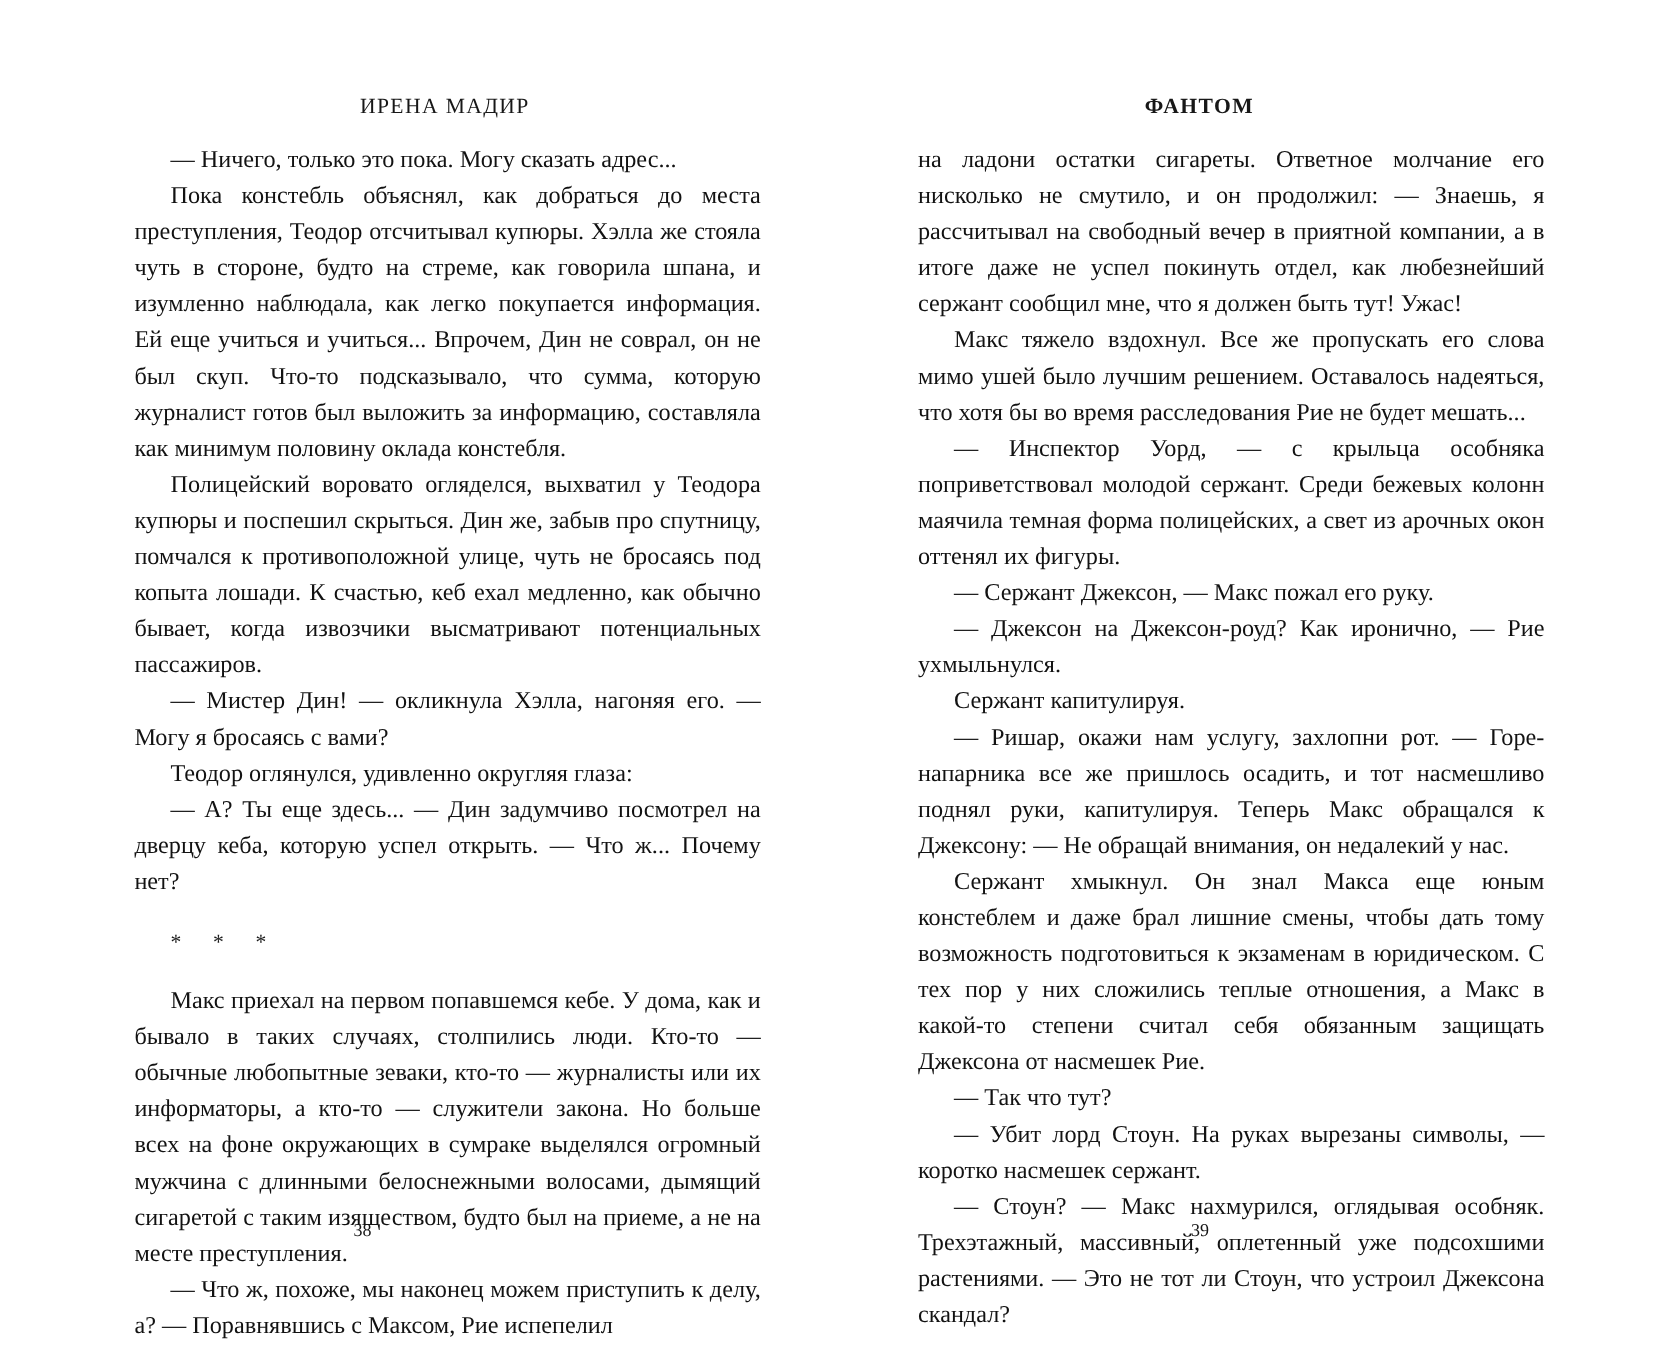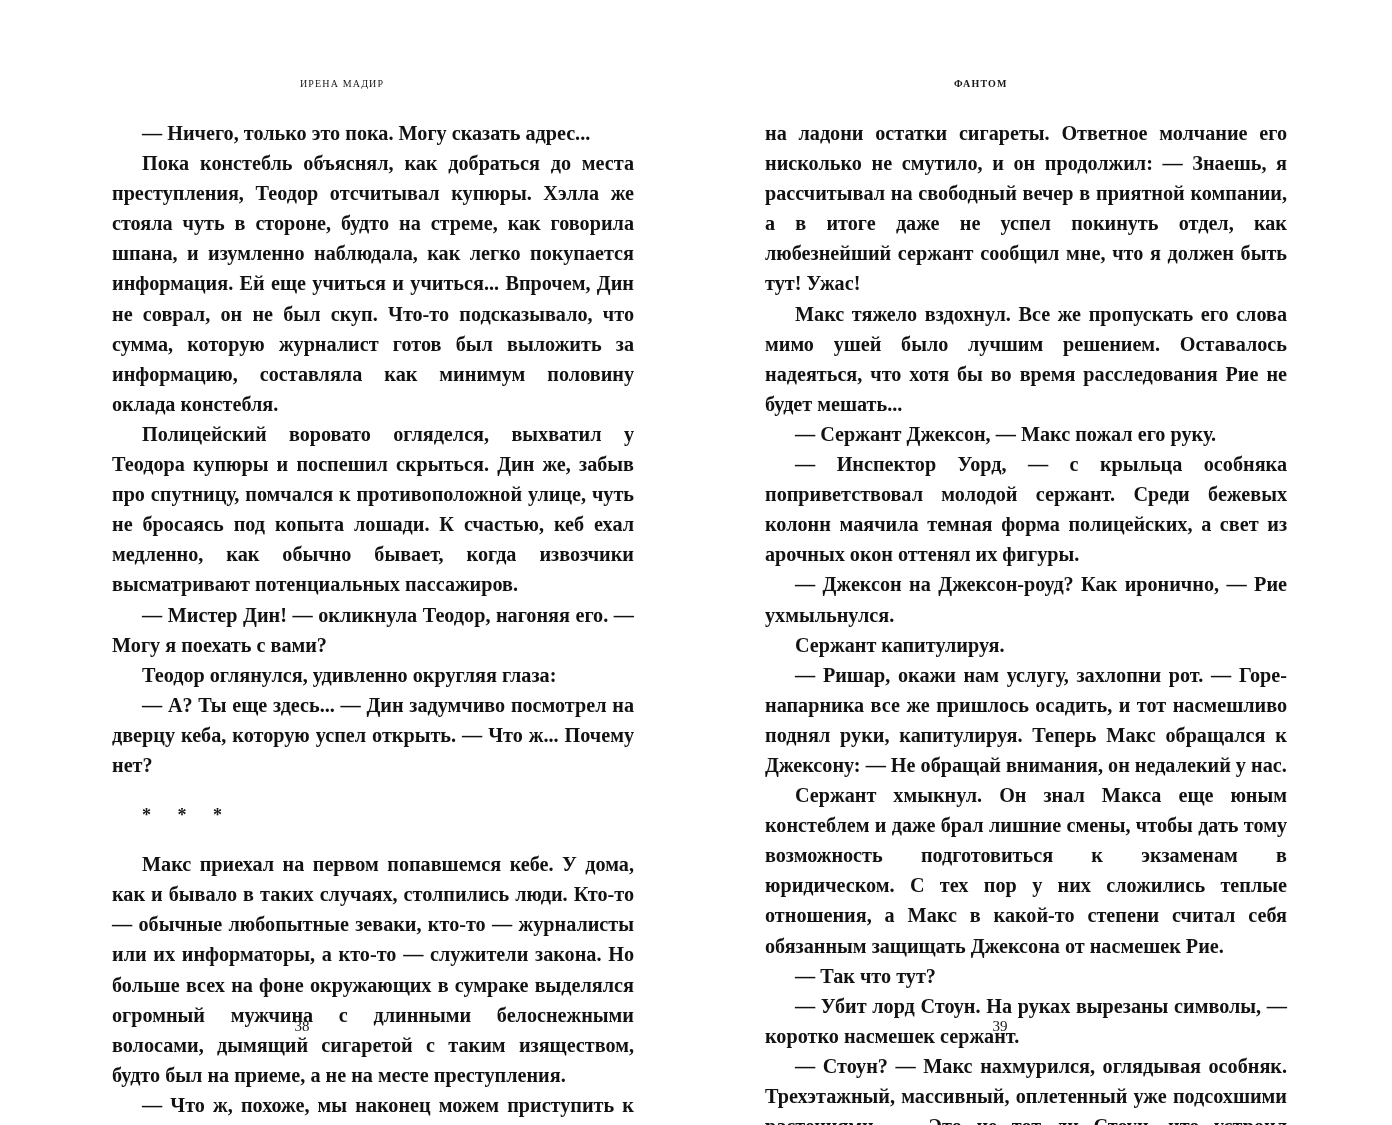--- a/index.html
+++ b/index.html
@@ -27,21 +27,21 @@
     position: relative;
     width: 696px;
     height: 1125px;
     box-sizing: border-box;
   }
 
   
   .running-head {
     position: absolute;
     top: 78px;
-    font-size: 10px;
+    font-size: 18px;
     letter-spacing: 1.15px;
     color: #171717;
     white-space: nowrap;
   }
   .page-left .running-head  { left: 300px; }
   .page-right .running-head { left: 258px; font-weight: bold; }
 
   
   .textblock {
     position: absolute;
@@ -63,21 +63,21 @@
   }
 
   .textblock p {
     margin: 0;
     text-indent: 30px;
   }
   .textblock p.noindent {
     text-indent: 0;
   }
   
-  .textblock p { text-align-last: left; font-weight: bold; }
+  .textblock p { text-align-last: left; }
 
   
   .separator {
     margin: 0;
     text-indent: 0;
     text-align: center;
     text-align-last: center;
     letter-spacing: 11px;
     padding-top: 20px;
     padding-bottom: 19px;
@@ -104,42 +104,42 @@
 <div class="spread">
 
   <div class="page page-left">
 
     <div class="running-head">ИРЕНА МАДИР</div>
 
     <div class="textblock">
       <p>— Ничего, только это пока. Могу сказать адрес...</p>
       <p>Пока констебль объяснял, как добраться до места преступления, Теодор отсчитывал купюры. Хэлла же стояла чуть в стороне, будто на стреме, как говорила шпана, и изумленно наблюдала, как легко покупается информация. Ей еще учиться и учиться... Впрочем, Дин не соврал, он не был скуп. Что-то подсказывало, что сумма, которую журналист готов был выложить за информацию, составляла как минимум половину оклада констебля.</p>
       <p>Полицейский воровато огляделся, выхватил у Теодора купюры и поспешил скрыться. Дин же, забыв про спутницу, помчался к противоположной улице, чуть не бросаясь под копыта лошади. К счастью, кеб ехал медленно, как обычно бывает, когда извозчики высматривают потенциальных пассажиров.</p>
-      <p>— Мистер Дин! — окликнула Теодор, нагоняя его. — Могу я поехать с вами?</p>
+      <p>— Мистер Дин! — окликнула Хэлла, нагоняя его. — Могу я бросаясь с вами?</p>
       <p>Теодор оглянулся, удивленно округляя глаза:</p>
       <p>— А? Ты еще здесь... — Дин задумчиво посмотрел на дверцу кеба, которую успел открыть. — Что ж... Почему нет?</p>
 
       <p class="separator">* * *</p>
 
       <p>Макс приехал на первом попавшемся кебе. У дома, как и бывало в таких случаях, столпились люди. Кто-то — обычные любопытные зеваки, кто-то — журналисты или их информаторы, а кто-то — служители закона. Но больше всех на фоне окружающих в сумраке выделялся огромный мужчина с длинными белоснежными волосами, дымящий сигаретой с таким изяществом, будто был на приеме, а не на месте преступления.</p>
       <p>— Что ж, похоже, мы наконец можем приступить к делу, а? — Поравнявшись с Максом, Рие испепелил</p>
     </div>
 
     <div class="folio">38</div>
   </div>
 
   <div class="page page-right">
 
     <div class="running-head">ФАНТОМ</div>
 
     <div class="textblock">
       <p class="noindent">на ладони остатки сигареты. Ответное молчание его нисколько не смутило, и он продолжил: — Знаешь, я рассчитывал на свободный вечер в приятной компании, а в итоге даже не успел покинуть отдел, как любезнейший сержант сообщил мне, что я должен быть тут! Ужас!</p>
       <p>Макс тяжело вздохнул. Все же пропускать его слова мимо ушей было лучшим решением. Оставалось надеяться, что хотя бы во время расследования Рие не будет мешать...</p>
+      <p>— Инспектор Уорд, — с крыльца особняка поприветствовал молодой сержант. Среди бежевых колонн маячила темная форма полицейских, а свет из арочных окон оттенял их фигуры.</p>
       <p>— Сержант Джексон, — Макс пожал его руку.</p>
-      <p>— Инспектор Уорд, — с крыльца особняка поприветствовал молодой сержант. Среди бежевых колонн маячила темная форма полицейских, а свет из арочных окон оттенял их фигуры.</p>
       <p>— Джексон на Джексон-роуд? Как иронично, — Рие ухмыльнулся.</p>
       <p>Сержант капитулируя.</p>
       <p>— Ришар, окажи нам услугу, захлопни рот. — Горе-напарника все же пришлось осадить, и тот насмешливо поднял руки, капитулируя. Теперь Макс обращался к Джексону: — Не обращай внимания, он недалекий у нас.</p>
       <p>Сержант хмыкнул. Он знал Макса еще юным констеблем и даже брал лишние смены, чтобы дать тому возможность подготовиться к экзаменам в юридическом. С тех пор у них сложились теплые отношения, а Макс в какой-то степени считал себя обязанным защищать Джексона от насмешек Рие.</p>
       <p>— Так что тут?</p>
       <p>— Убит лорд Стоун. На руках вырезаны символы, — коротко насмешек сержант.</p>
       <p>— Стоун? — Макс нахмурился, оглядывая особняк. Трехэтажный, массивный, оплетенный уже подсохшими растениями. — Это не тот ли Стоун, что устроил Джексона скандал?</p>
     </div>
 
     <div class="folio">39</div>

